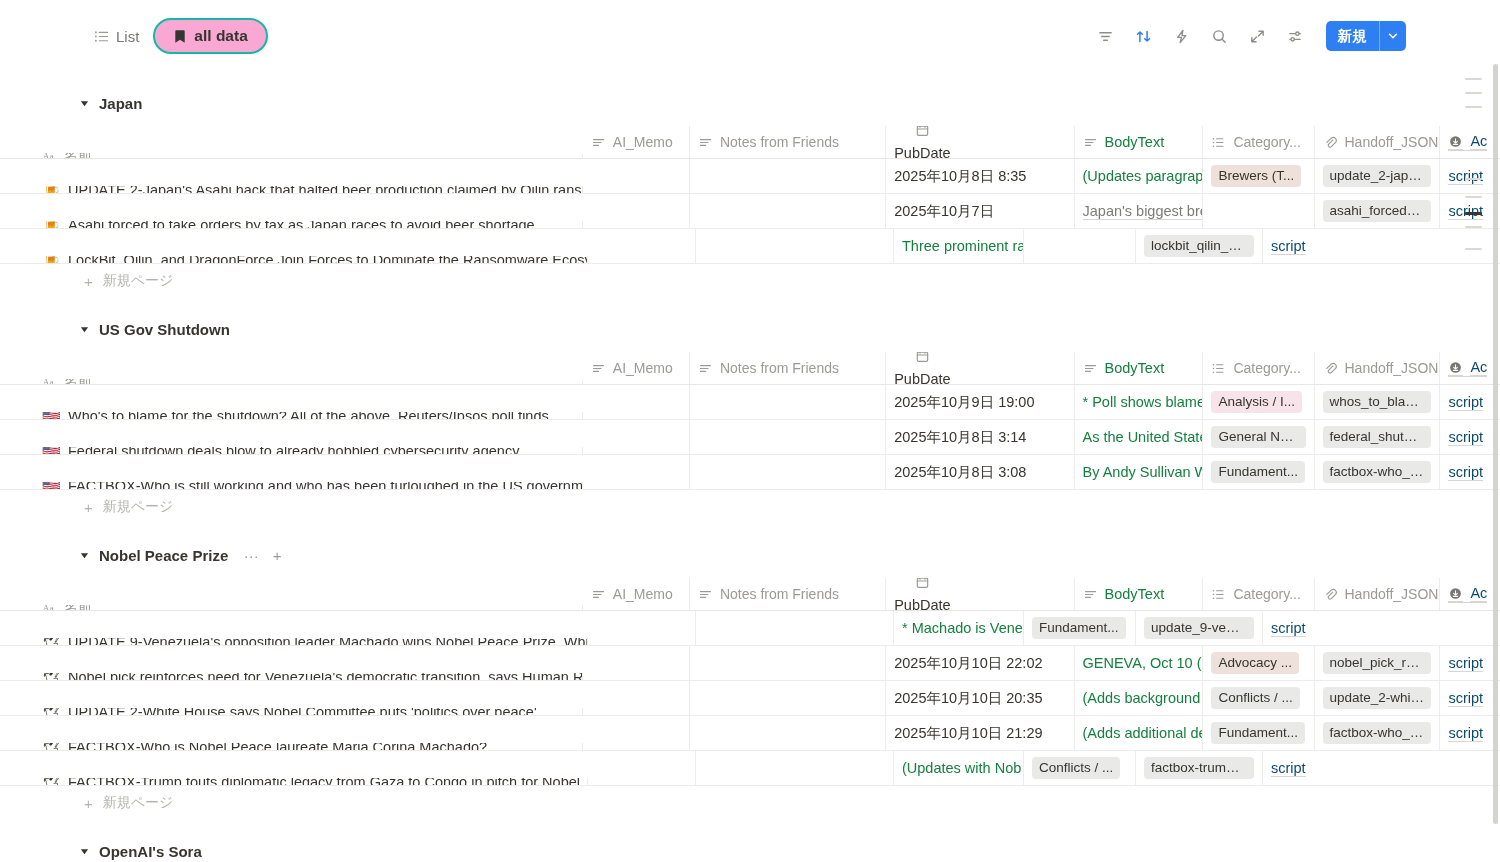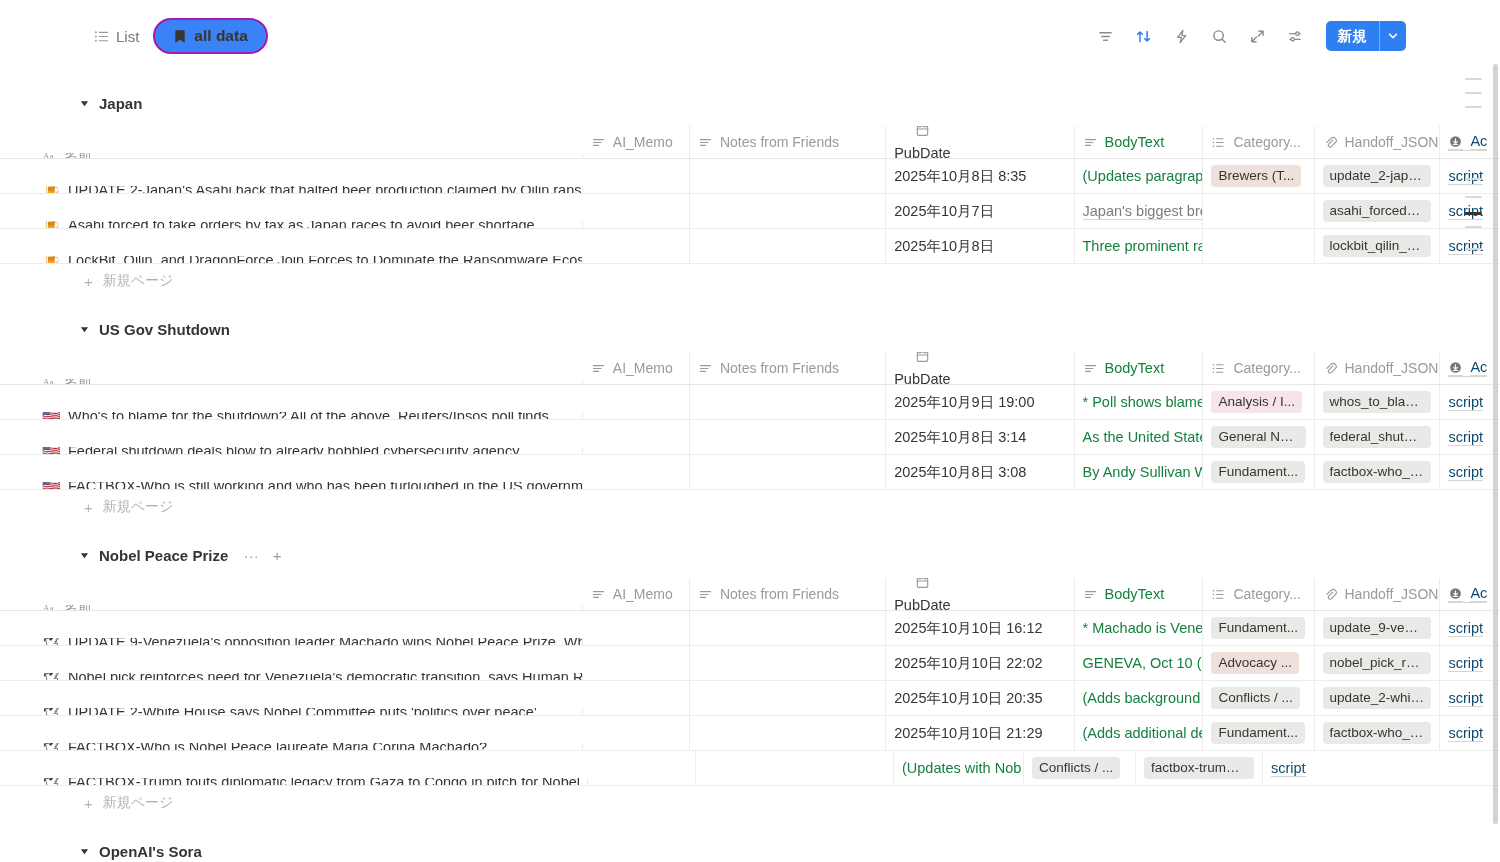--- a/index.html
+++ b/index.html
@@ -21,22 +21,22 @@
   }
   .view-tabs { display:flex; align-items:center; gap: 4px; }
   .view-tab {
     display:flex; align-items:center; gap:7px;
     padding: 5px 10px; border-radius: 6px;
     font-size: 15px; color: #787774; cursor: pointer;
     white-space: nowrap;
   }
   .view-tab .vt-label { font-weight: 400; }
   .view-tab.active {
-    border: 2px solid #a21caf;
-    background: #3b82f6;
+    border: 2px solid #14b8a6;
+    background: #f9a8d4;
     border-radius: 20px;
     color: #37352f;
     font-weight: 700;
     padding: 7px 18px;
   }
   .view-tab.active .vt-label { font-weight: 700; font-size: 15.5px; }
   .spacer { flex: 1 1 auto; }
 
   .tools { display:flex; align-items:center; gap: 10px; }
   .tool-btn {
@@ -378,23 +378,20 @@
             <div class="cell c-title">
               <span class="row-emoji">🍺</span>
               <span class="row-title">LockBit, Qilin, and DragonForce Join Forces to Dominate the Ransomware Ecosyst</span>
             </div>
             <div class="cell c-memo">
               <span></span>
             </div>
             <div class="cell c-notes">
               <span></span>
             </div>
-            <div class="cell c-date">
-              <span>2025年10月8日</span>
-            </div>
             <div class="cell c-body">
               <span class="">Three prominent ra</span>
             </div>
             <div class="cell c-cat"></div>
             <div class="cell c-hand">
               <span class="chip">lockbit_qilin_and...</span>
             </div>
             <div class="cell c-act">
               <span>script</span>
             </div>
@@ -704,23 +701,20 @@
             <div class="cell c-title">
               <span class="row-emoji">🕊</span>
               <span class="row-title">UPDATE 9-Venezuela's opposition leader Machado wins Nobel Peace Prize, White</span>
             </div>
             <div class="cell c-memo">
               <span></span>
             </div>
             <div class="cell c-notes">
               <span></span>
             </div>
-            <div class="cell c-date">
-              <span>2025年10月10日 16:12</span>
-            </div>
             <div class="cell c-body">
               <span class="">* Machado is Vene</span>
             </div>
             <div class="cell c-cat">
               <span class="tag gray">Fundament...</span>
             </div>
             <div class="cell c-hand">
               <span class="chip">update_9-venez...</span>
             </div>
             <div class="cell c-act">

